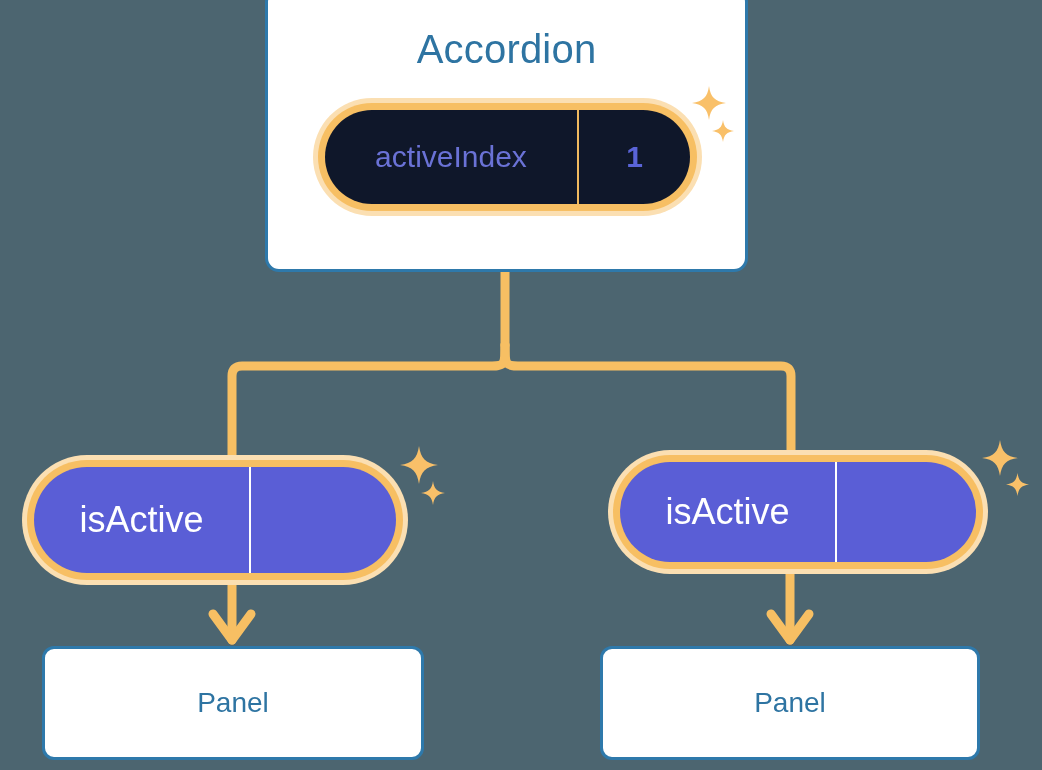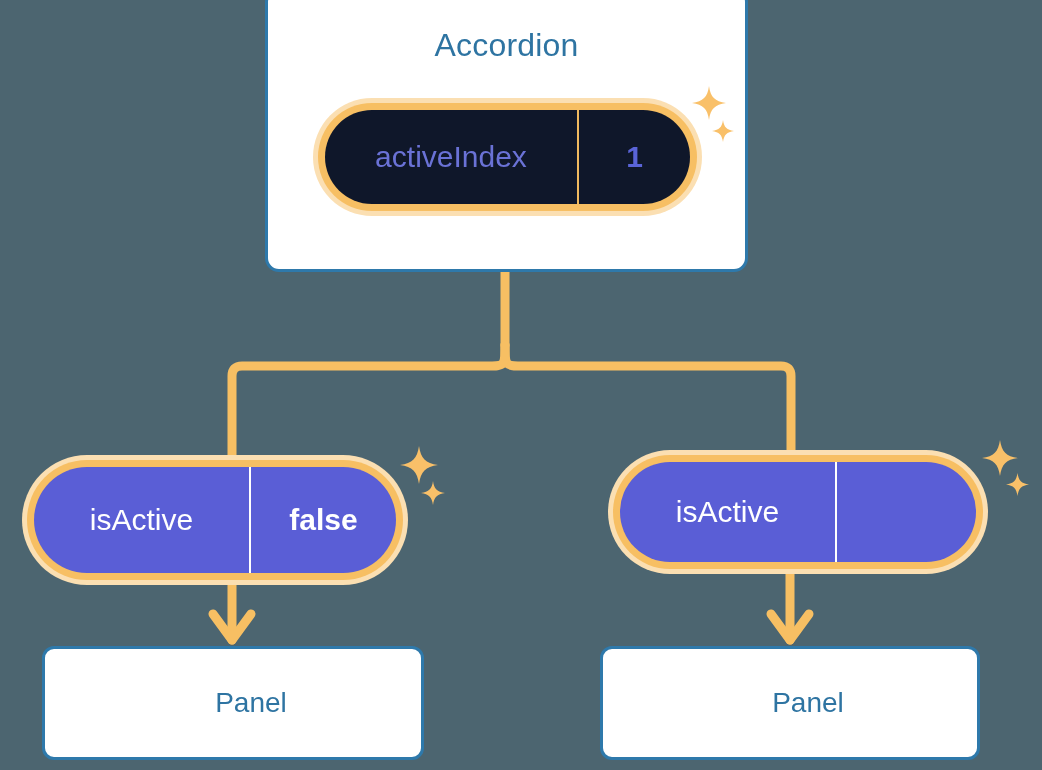--- a/index.html
+++ b/index.html
@@ -45,21 +45,21 @@
     height: 284px;
     border-radius: 14px;
   }
   #accordion-card .card-title {
     position: absolute;
     top: 36px;
     left: 0;
     width: 100%;
     text-align: center;
     color: #2e74a2;
-    font-size: 32px;
+    font-size: 40px;
     letter-spacing: .2px;
   }
 
   
   .panel-box {
     position: absolute;
     width: 382px;
     height: 114px;
     background: #ffffff;
     border: 3px solid #2e79ab;
@@ -70,21 +70,20 @@
     position: absolute;
     left: 0;
     top: 0;
     width: 100%;
     height: 100%;
     display: flex;
     align-items: center;
     justify-content: center;
     color: #2e74a2;
     font-size: 28px;
-    margin-left: 18px;
   }
   #panel-left  { left: 42px;  top: 646px; }
   #panel-right { left: 600px; top: 646px; width: 380px; }
 
   
   .pill-wrap {
     position: absolute;
     box-sizing: border-box;
     border-radius: 999px;
     background: #fbdfb2;          
@@ -130,21 +129,21 @@
   #pill-activeindex .pill-val {
     flex: 1 1 auto;
     color: #5a64d8;
     font-size: 30px;
   }
 
   
   .pill-purple .pill-body { background: #5a5ed6; }
   .pill-purple .pill-key {
     color: #ffffff;
-    font-size: 30px;
+    font-size: 36px;
     border-right: 2px solid #ffffff;
   }
   .pill-purple .pill-val { color: #ffffff; font-size: 30px; }
 
   #pill-isactive-false {
     left: 22px;
     top: 455px;
     width: 386px;
     height: 130px;
   }
@@ -211,21 +210,20 @@
   <div class="sparkle" style="left:712px; top:120px;">
     <svg width="22" height="22" viewBox="0 0 22 22">
       <path d="M11 0 C12 7.2 14.8 10 22 11 C14.8 12 12 14.8 11 22 C10 14.8 7.2 12 0 11 C7.2 10 10 7.2 11 0 Z" fill="#f9c069"></path>
     </svg>
   </div>
 
   <div class="pill-wrap pill-purple" id="pill-isactive-false">
     <div class="pill-ring">
       <div class="pill-body">
         <span class="pill-key">isActive</span>
-        <span class="pill-val">false</span>
       </div>
     </div>
   </div>
 
   <div class="sparkle" style="left:400px; top:446px;">
     <svg width="38" height="38" viewBox="0 0 38 38">
       <path d="M19 0 C20.8 12.5 25.5 17.2 38 19 C25.5 20.8 20.8 25.5 19 38 C17.2 25.5 12.5 20.8 0 19 C12.5 17.2 17.2 12.5 19 0 Z" fill="#f9c069"></path>
     </svg>
   </div>
   <div class="sparkle" style="left:421px; top:481px;">

